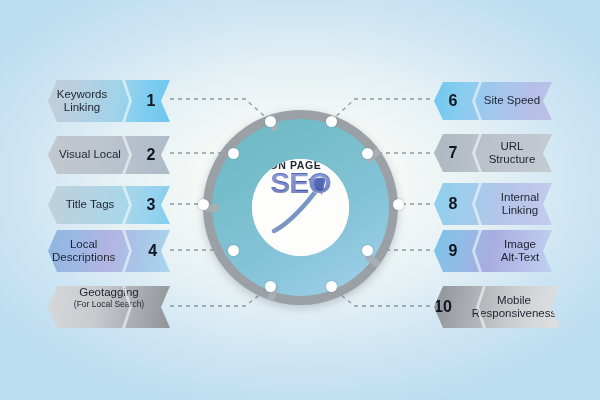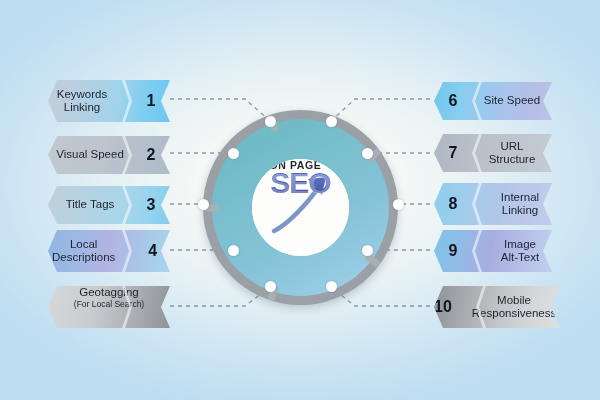--- a/index.html
+++ b/index.html
@@ -170,21 +170,21 @@
       <div class="chev l">
           <i></i>
         </div>
       <div class="num">1</div>
     </div>
   </div>
 
   <div class="row left" style="top:136px;">
     <div class="hex" style="width:122px;background:linear-gradient(100deg,#c2c8cf 0%,#bcc4cd 45%,#b4bfcb 75%,#aebbc8 100%);">
       <div class="label">
-        <span>Visual Speed</span>
+        <span>Visual Local</span>
       </div>
       <div class="chev l">
           <i></i>
         </div>
       <div class="num">2</div>
     </div>
   </div>
 
   <div class="row left" style="top:186px;">
     <div class="hex" style="width:122px;background:linear-gradient(100deg,#bfd0db 0%,#b6d3e2 30%,#a8d6ea 62%,#93d2ee 85%,#85cdec 100%);">

